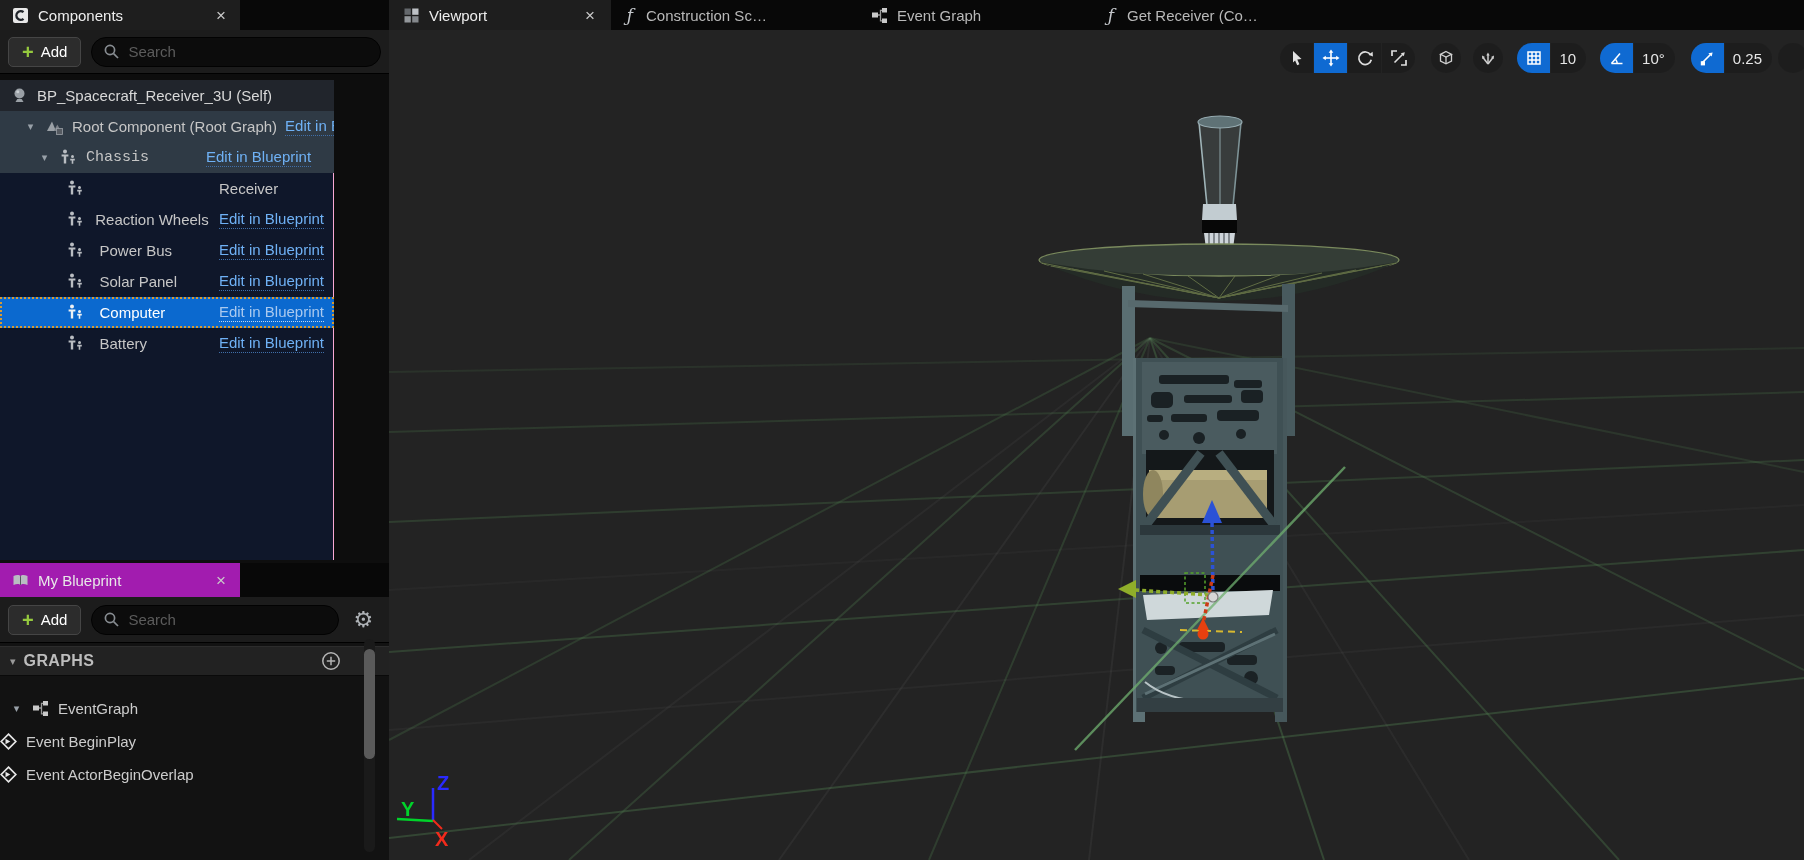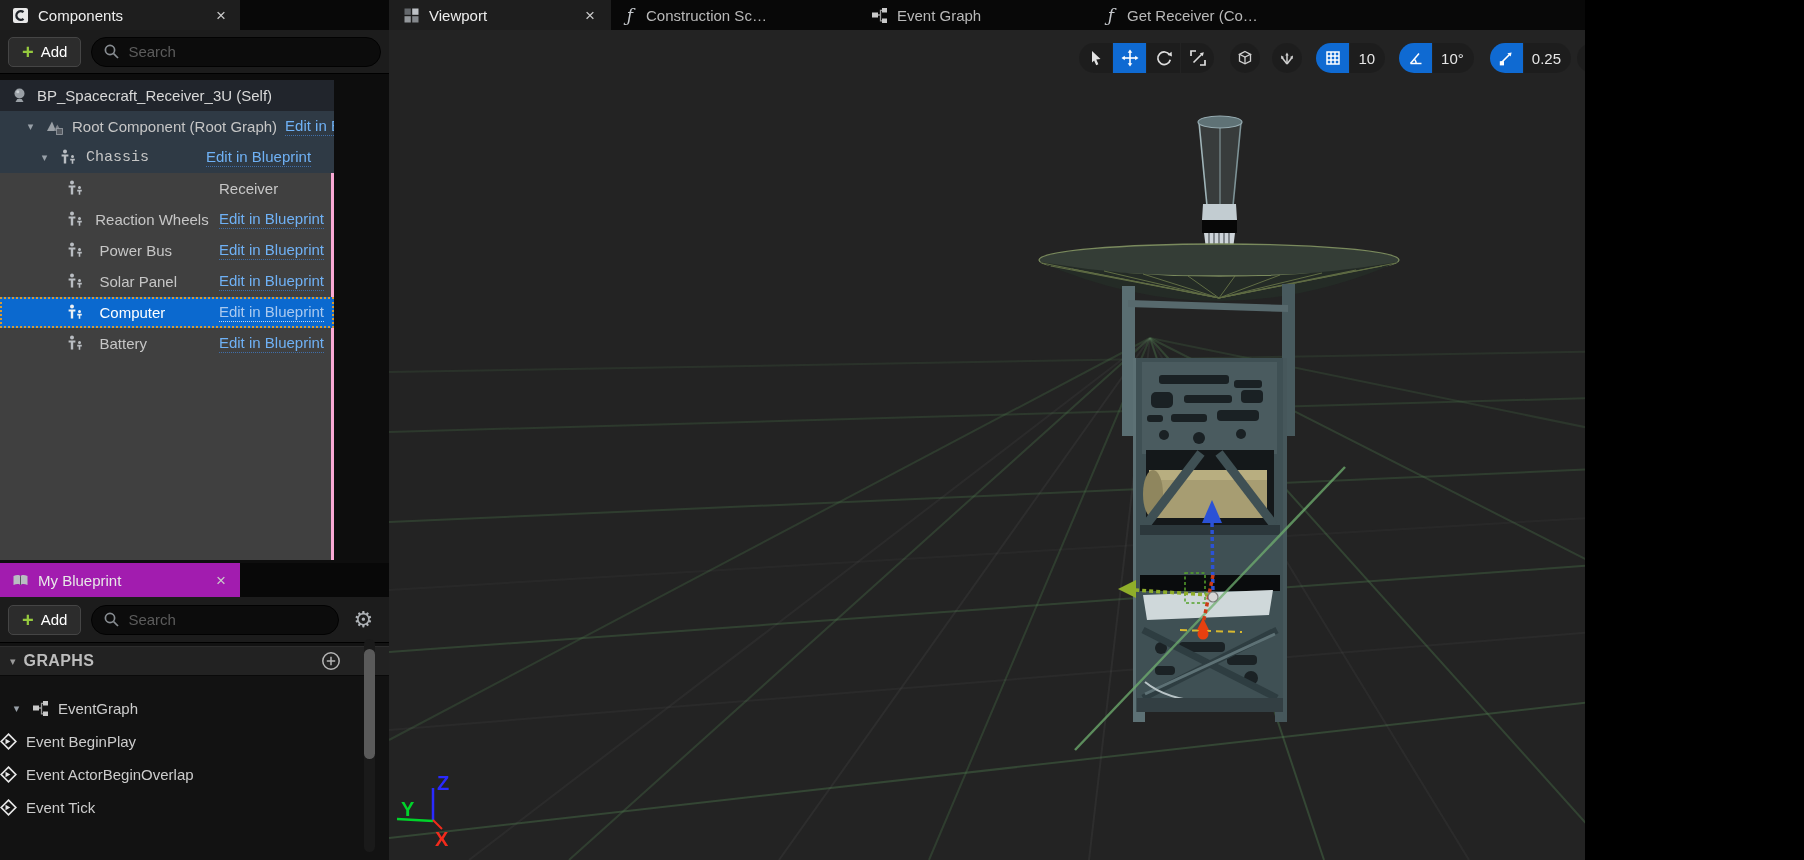--- a/index.html
+++ b/index.html
@@ -1,18 +1,18 @@
 <!DOCTYPE html>
 <html><head>
 <meta charset="utf-8">
 <style>
   * { margin:0; padding:0; box-sizing:border-box; }
   html,body { background:#000; }
   .app {
-    position:relative; width:1585px; height:860px; overflow:hidden;
+    position:relative; width:1804px; height:860px; overflow:hidden;
     background:#0c0c0c; font-family:"Liberation Sans", sans-serif;
     color:#cfcfcf; -webkit-font-smoothing:antialiased;
   }
   
   .tab-bar { height:30px; background:#080808; display:flex; align-items:stretch; }
   .tab { display:flex; align-items:center; gap:9px; padding:0 12px; font-size:15px; color:#b9b9b9; white-space:nowrap; overflow:hidden; }
   .tab.active { background:#1e1e1e; color:#eeeeee; }
   .tab .close { margin-left:auto; font-size:17px; color:#c9c9c9; line-height:1; padding:0 2px; }
   .icon16 { width:17px; height:17px; flex:0 0 auto; display:inline-block; }
   .fn-glyph { font-family:"DejaVu Serif", serif; font-style:italic; font-size:17px; color:#c5c8cc; width:14px; text-align:center; flex:0 0 auto; }
@@ -22,21 +22,21 @@
   .cmp-tab { width:240px; }
   .panel-toolbar { height:44px; background:#1c1c1c; display:flex; align-items:center; padding:0 8px; gap:10px; border-bottom:1px solid #000; }
   .add-btn { height:30px; padding:0 13px; background:#2c2c2c; border:1px solid #454545; border-radius:5px; color:#fff; font-size:15px; display:flex; align-items:center; gap:7px; cursor:pointer; }
   .add-plus { color:#95c93e; font-size:20px; font-weight:bold; line-height:1; }
   .search-box { flex:1; height:30px; background:#0c0c0c; border:1px solid #020202; border-radius:15px; display:flex; align-items:center; padding:0 11px; gap:8px; }
   .search-box input { flex:1; min-width:0; background:transparent; border:none; outline:none; color:#cfcfcf; font-size:15px; font-family:"Liberation Sans",sans-serif; }
   .search-box input::placeholder { color:#5c5c5c; }
   .gear { font-size:22px; color:#aeb2b6; padding:0 4px; line-height:1; }
 
   .cmp-tree { height:486px; background:#0d0d0d; padding-top:6px; }
-  .tree-inner { width:334px; height:100%; background:#404040; border-right:3px solid #f9a8d4; }
+  .tree-inner { width:334px; height:100%; background:#0f172a; border-right:1px solid #f9a8d4; }
   .crow { height:31px; display:flex; align-items:center; gap:8px; font-size:15px; color:#c6c6c6; width:334px; padding-right:10px; overflow:hidden; }
   .crow .arrow { color:#98a0a8; font-size:11px; width:13px; flex:0 0 auto; text-align:center; }
   .crow .cicon { width:19px; height:17px; flex:0 0 auto; }
   .crow .cname { flex:0 0 auto; white-space:nowrap; }
   .crow .clink { flex:0 0 auto; white-space:nowrap; color:#6fb1f5; border-bottom:1px dotted #3f6ea8; line-height:1.25; }
   .crow.first { background:#21252c; color:#d9d9d9; }
   .crow.hl { background:#2f3a45; }
   .crow.selected { background:#0b69cf; color:#ffffff; outline:2px dotted #d79b33; outline-offset:-2px; }
   .crow.selected .clink { color:#a9c9ef; border-bottom-color:#bed7f3; }
   .ind0 { padding-left:10px; } .ind1 { padding-left:24px; } .ind2 { padding-left:38px; } .ind3 { padding-left:66px;justify-content:space-between; }
@@ -62,21 +62,21 @@
   .etab-active { width:222px; padding:0 14px; }
   .etab2 { width:248px; } .etab3 { width:233px; } .etab4 { width:262px; }
   .viewport { position:absolute; left:0; top:30px; right:0; bottom:0; background:#232323; overflow:hidden; }
   .scene { position:absolute; left:0; top:0; }
 
   
   .vp-tl { position:absolute; top:13px; left:9px; display:flex; align-items:center; gap:10px; }
   .round-btn { width:30px; height:30px; border-radius:50%; background:rgba(28,28,28,.92); display:flex; align-items:center; justify-content:center; flex-direction:column; gap:3px; }
   .round-btn .bar { width:13px; height:2px; background:#cfcfcf; border-radius:1px; }
   .pill-btn { height:30px; border-radius:15px; background:rgba(28,28,28,.92); color:#d6d6d6; font-size:15px; display:flex; align-items:center; padding:0 16px; }
-  .vp-tr { position:absolute; top:13px; right:0; display:flex; align-items:center; }
+  .vp-tr { position:absolute; top:13px; right:18px; display:flex; align-items:center; }
   .tgroup { display:flex; gap:1px; }
   .tbtn { width:33px; height:30px; background:rgba(30,30,30,.95); display:flex; align-items:center; justify-content:center; }
   .tbtn.rl { border-radius:15px 0 0 15px; } .tbtn.rr { border-radius:0 15px 15px 0; }
   .tbtn.blue { background:#0f6ad2; }
   .tbtn.circle { border-radius:50%; width:30px; }
   .snap-val { height:30px; background:rgba(30,30,30,.95); border-radius:0 15px 15px 0; color:#e6e6e6; font-size:15px; display:flex; align-items:center; padding:0 10px 0 8px; margin-left:1px; }
   .gap16 { width:16px; } .gap12 { width:12px; } .gap14 { width:14px; } .gap6 { width:6px; }
   .partial { margin-right:-22px; }
 </style>
 </head>
@@ -282,27 +282,20 @@
               <path d="M5.5 5.8 L10.3 8.5 L5.5 11.2 Z" fill="#e6e6e6"></path>
             </svg>
           <span>Event BeginPlay</span>
         </div>
         <div class="bprow bp-ind1">
           <svg class="icon16" viewBox="0 0 17 17">
               <path d="M8.5 1.2 L15.8 8.5 L8.5 15.8 L1.2 8.5 Z" stroke="#e6e6e6" stroke-width="1.7" fill="none"></path>
               <path d="M5.5 5.8 L10.3 8.5 L5.5 11.2 Z" fill="#e6e6e6"></path>
             </svg>
           <span>Event ActorBeginOverlap</span>
-        </div>
-        <div class="bprow bp-ind1">
-          <svg class="icon16" viewBox="0 0 17 17">
-              <path d="M8.5 1.2 L15.8 8.5 L8.5 15.8 L1.2 8.5 Z" stroke="#e6e6e6" stroke-width="1.7" fill="none"></path>
-              <path d="M5.5 5.8 L10.3 8.5 L5.5 11.2 Z" fill="#e6e6e6"></path>
-            </svg>
-          <span>Event Tick</span>
         </div>
       </div>
 
       <div class="bp-track"></div>
       <div class="bp-thumb"></div>
     </div>
   </div>
 
   <div class="editor-col">
 

